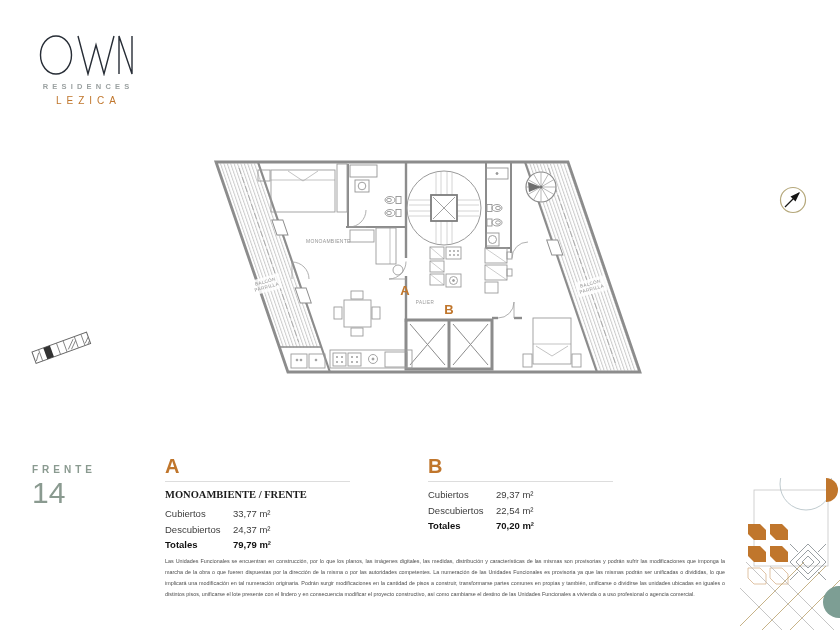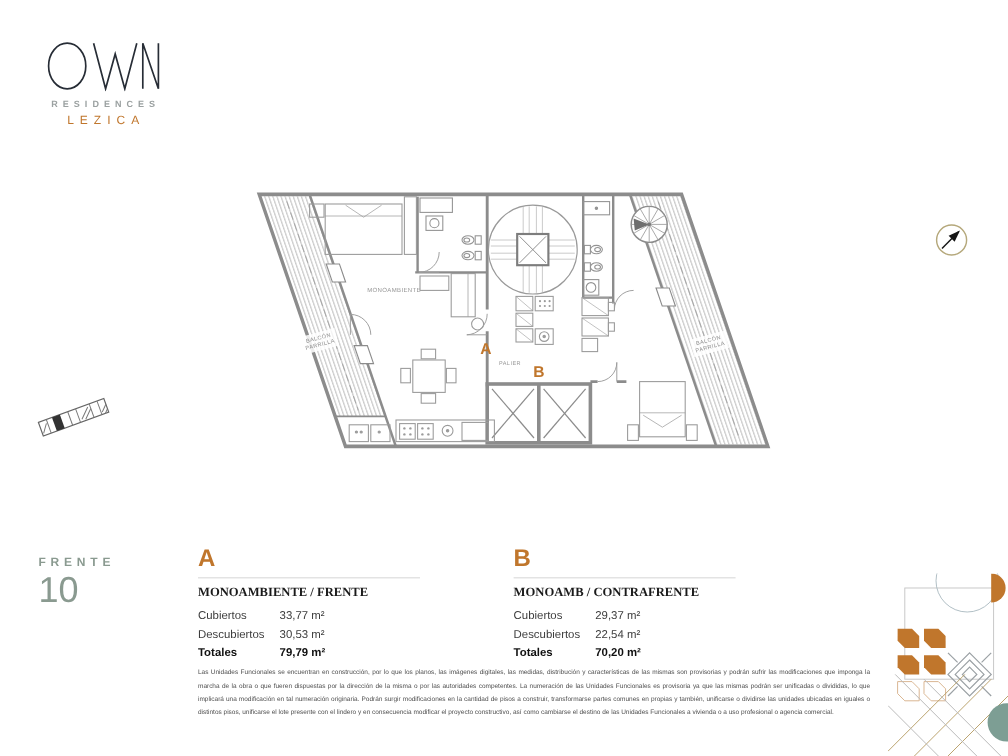--- a/index.html
+++ b/index.html
@@ -284,45 +284,44 @@
           <line x1="38" y1="11" x2="45" y2="4"></line>
         <line x1="53" y1="10" x2="58" y2="5"></line>
           <line x1="55" y1="12" x2="58" y2="9"></line>
         <line x1="1" y1="10" x2="6" y2="3"></line>
       </g>
     </g>
   </svg>
 
   <div class="level">
     <div class="lvl-label">FRENTE</div>
-    <div class="lvl-num">10</div>
+    <div class="lvl-num">14</div>
   </div>
 
   <div class="unit-col a">
     <div class="unit-letter">A</div>
     <hr class="unit-rule">
     <div class="unit-title">MONOAMBIENTE / FRENTE</div>
     <div class="unit-row">
       <span class="lbl">Cubiertos</span>
       <span class="val">33,77 m²</span>
     </div>
     <div class="unit-row">
       <span class="lbl">Descubiertos</span>
-      <span class="val">30,53 m²</span>
+      <span class="val">24,37 m²</span>
     </div>
     <div class="unit-row total">
       <span class="lbl">Totales</span>
       <span class="val">79,79 m²</span>
     </div>
   </div>
 
   <div class="unit-col b">
     <div class="unit-letter">B</div>
     <hr class="unit-rule">
-    <div class="unit-title">MONOAMB / CONTRAFRENTE</div>
     <div class="unit-row">
       <span class="lbl">Cubiertos</span>
       <span class="val">29,37 m²</span>
     </div>
     <div class="unit-row">
       <span class="lbl">Descubiertos</span>
       <span class="val">22,54 m²</span>
     </div>
     <div class="unit-row total">
       <span class="lbl">Totales</span>

